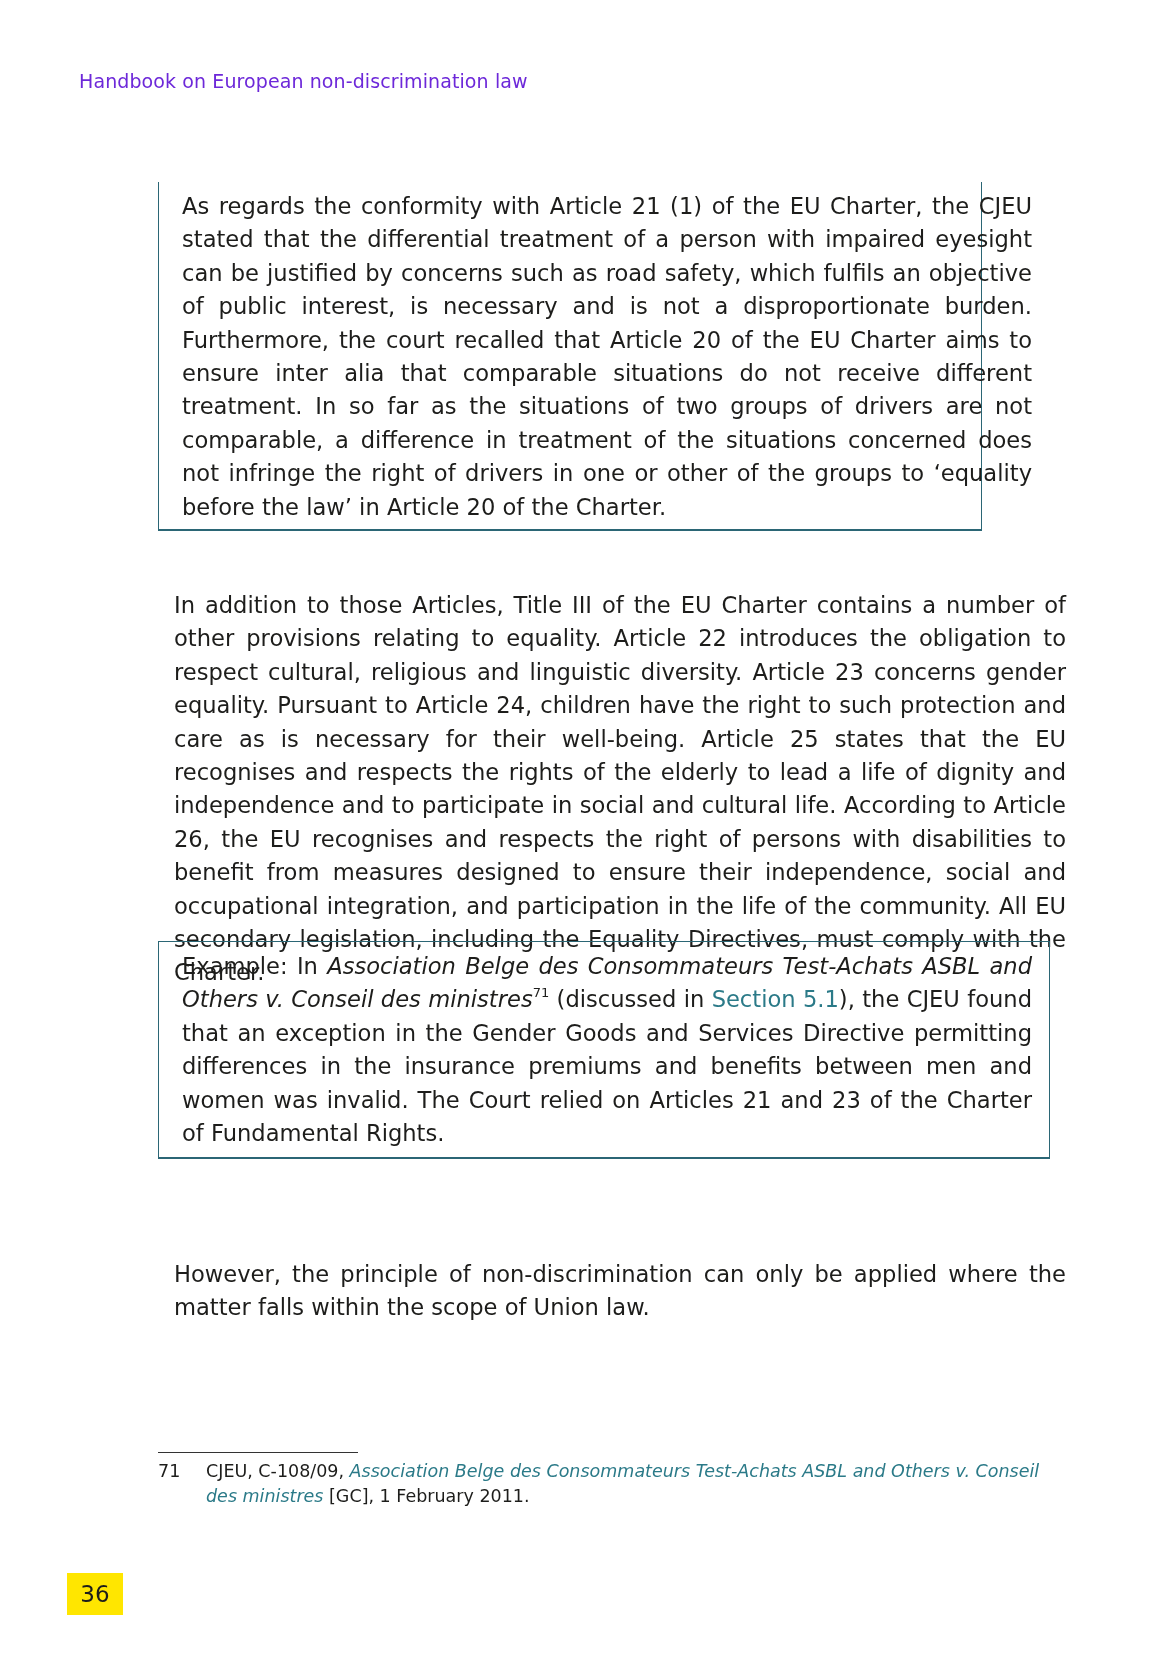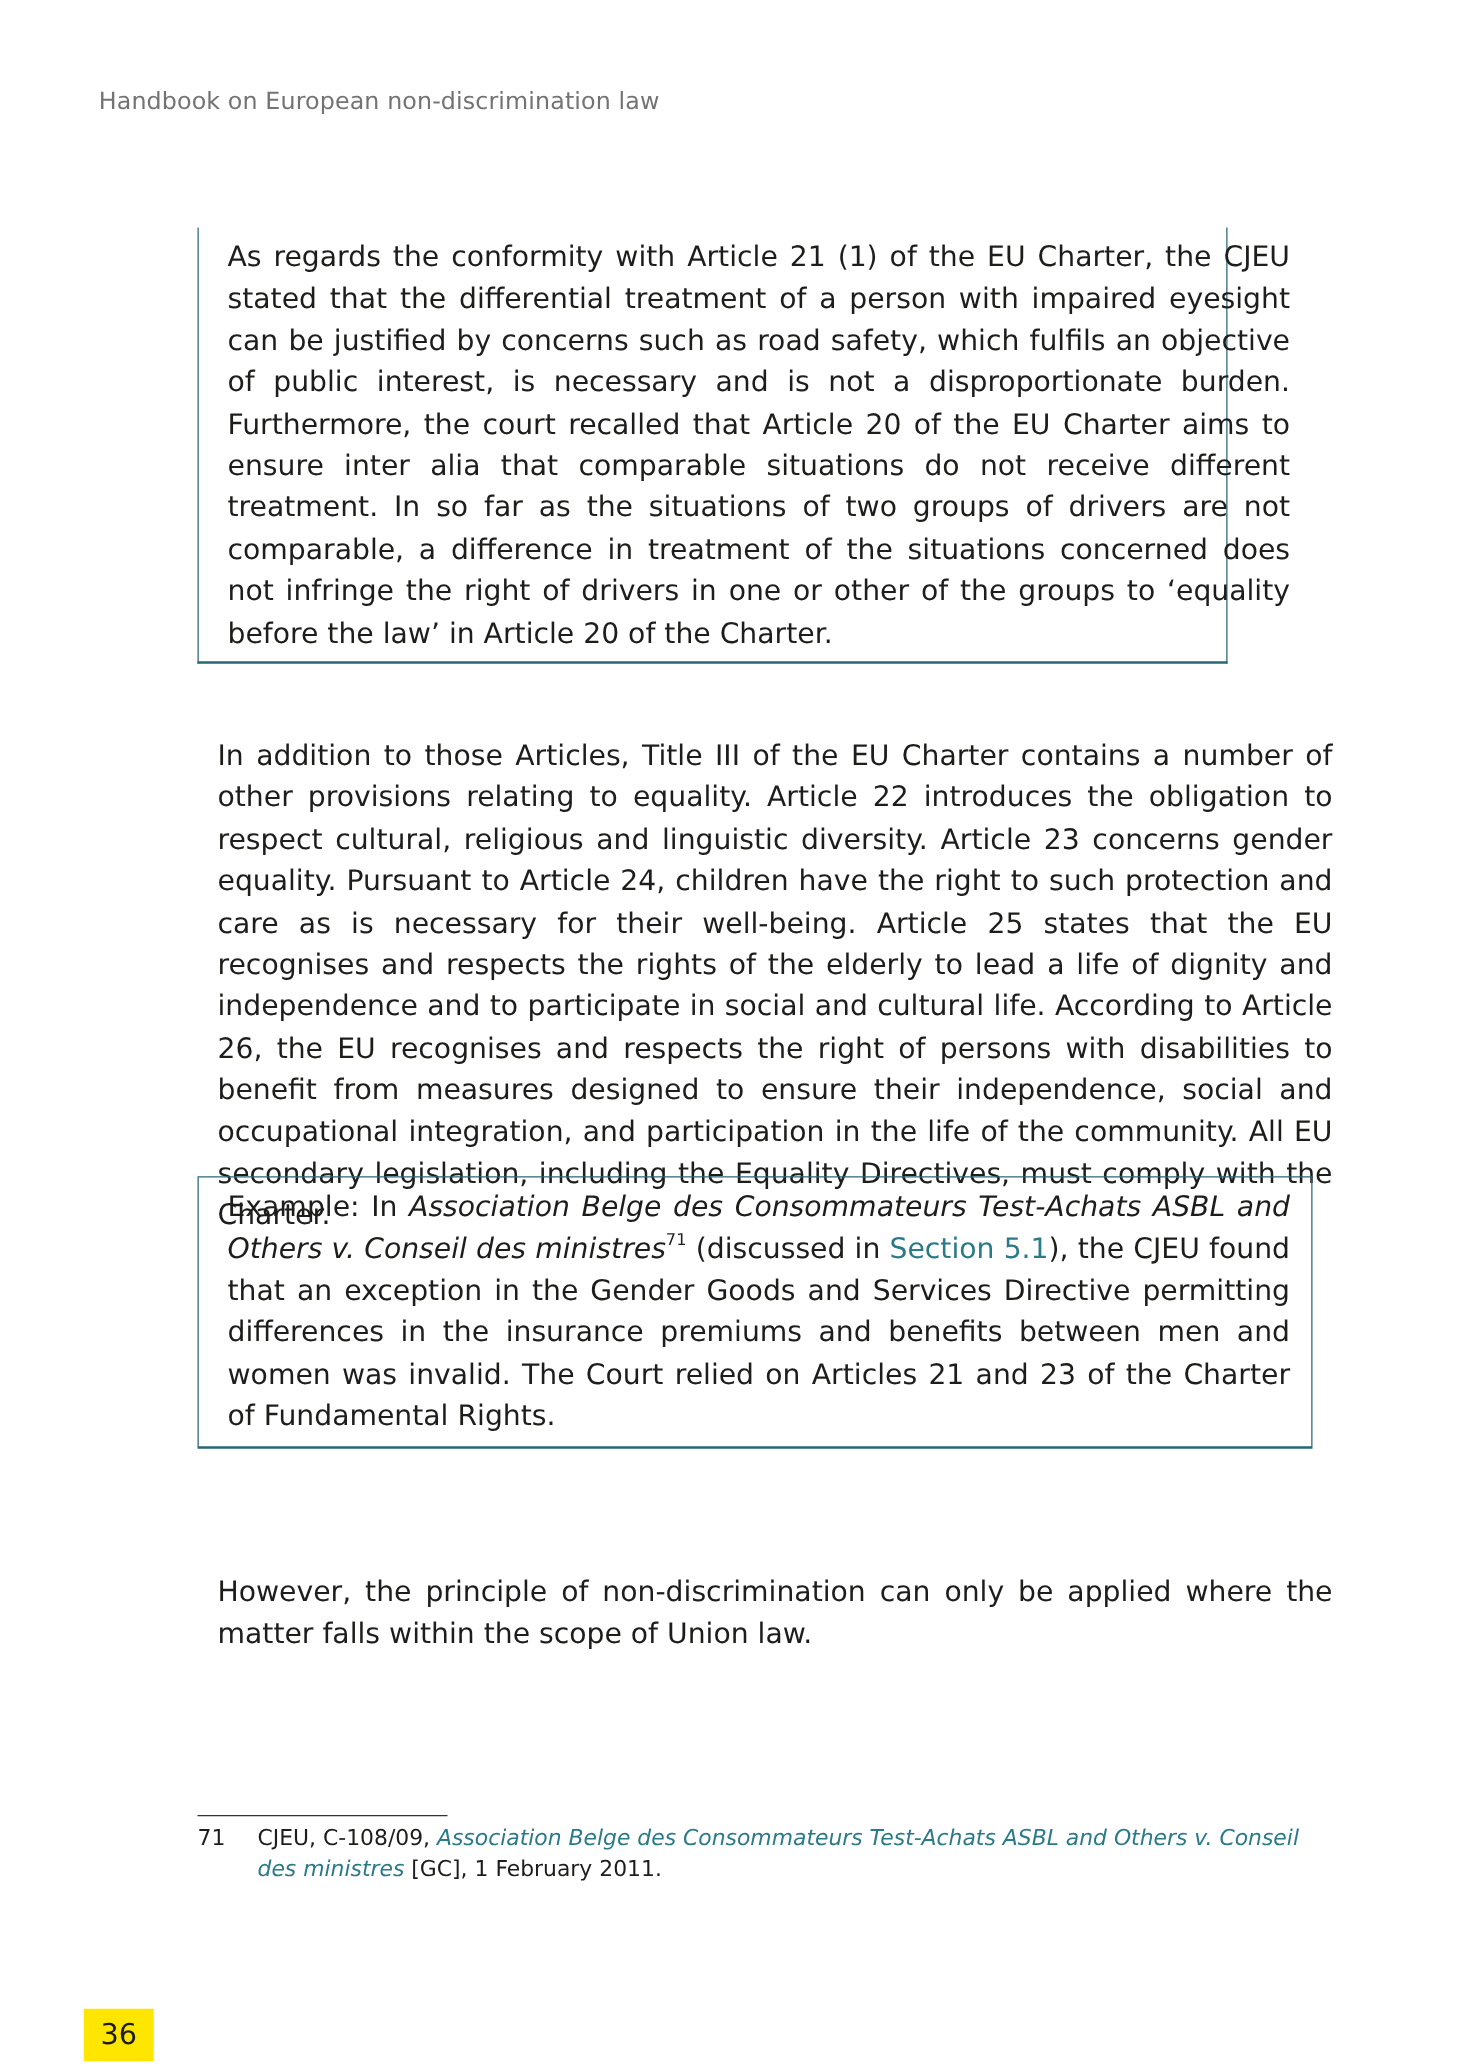--- a/index.html
+++ b/index.html
@@ -1,18 +1,18 @@
 <!DOCTYPE html>
 <html><head>
 <meta charset="utf-8">
 <style>
   html, body { margin:0; padding:0; background:#ffffff; }
   body { width:1166px; height:1654px; position:relative; overflow:hidden;
          font-family:"DejaVu Sans", sans-serif; color:#1d1d1b; }
-  .running-head { position:absolute; left:79px; top:70px; font-size:19px; color:#737373; letter-spacing:0.1px; }
+  .running-head { position:absolute; left:79px; top:70px; font-size:19px; color:#6d28d9; letter-spacing:0.1px; }
   .box1 { position:absolute; left:158px; top:182px; width:824px; height:349px;
           border-left:1.5px solid #2b6675; border-right:1.5px solid #2b6675; border-bottom:2px solid #2b6675;
           box-sizing:border-box; }
   .box1 p { margin:0; position:absolute; left:23px; top:8px; width:850px;
             font-size:22.6px; line-height:33.4px; text-align:justify; }
   .para { position:absolute; left:158px; width:892px; margin:16px; font-size:22.6px; line-height:33.4px; text-align:justify; }
   .p1 { top:573px; }
   .box2 { position:absolute; left:158px; top:941px; width:892px; height:218px;
           border:1.5px solid #2b6675; border-bottom-width:2px; box-sizing:border-box; }
   .box2 p { margin:0; position:absolute; left:23px; top:8px; width:850px;
@@ -20,21 +20,21 @@
   .p2 { top:1242px; }
   em { font-style:italic; }
   .link { color:#2b7a88; }
   sup { font-size:13px; line-height:0; position:relative; top:-2px; vertical-align:super; }
   .fn-rule { position:absolute; left:158px; top:1452px; width:200px; height:0; border-top:1px solid #333; }
   .footnote { position:absolute; left:158px; top:1459px; width:892px; font-size:17.5px; line-height:25px; }
   .fn-num { position:absolute; left:0; top:0; }
   .fn-text { position:absolute; left:48px; top:0; width:844px; }
   .fn-text .cite { color:#2b7a88; font-style:italic; }
   .page-num { position:absolute; left:67px; top:1573px; width:56px; height:42px; background:#ffe600;
-              font-size:23px; line-height:42px; text-align:center; color:#1d1d1b;margin-top:34px; }
+              font-size:23px; line-height:42px; text-align:center; color:#1d1d1b; }
 </style>
 </head>
 <body>
 
 <div class="running-head">Handbook on European non-discrimination law</div>
 
 <div class="box1">
   <p>As regards the conformity with Article 21 (1) of the EU Charter, the CJEU stated that the differential treatment of a person with impaired eyesight can be justified by concerns such as road safety, which fulfils an objective of public interest, is necessary and is not a disproportionate burden. Furthermore, the court recalled that Article 20 of the EU Charter aims to ensure inter alia that comparable situations do not receive different treatment. In so far as the situations of two groups of drivers are not comparable, a difference in treatment of the situations concerned does not infringe the right of drivers in one or other of the groups to ‘equality before the law’ in Article 20 of the Charter.</p>
 </div>
 

